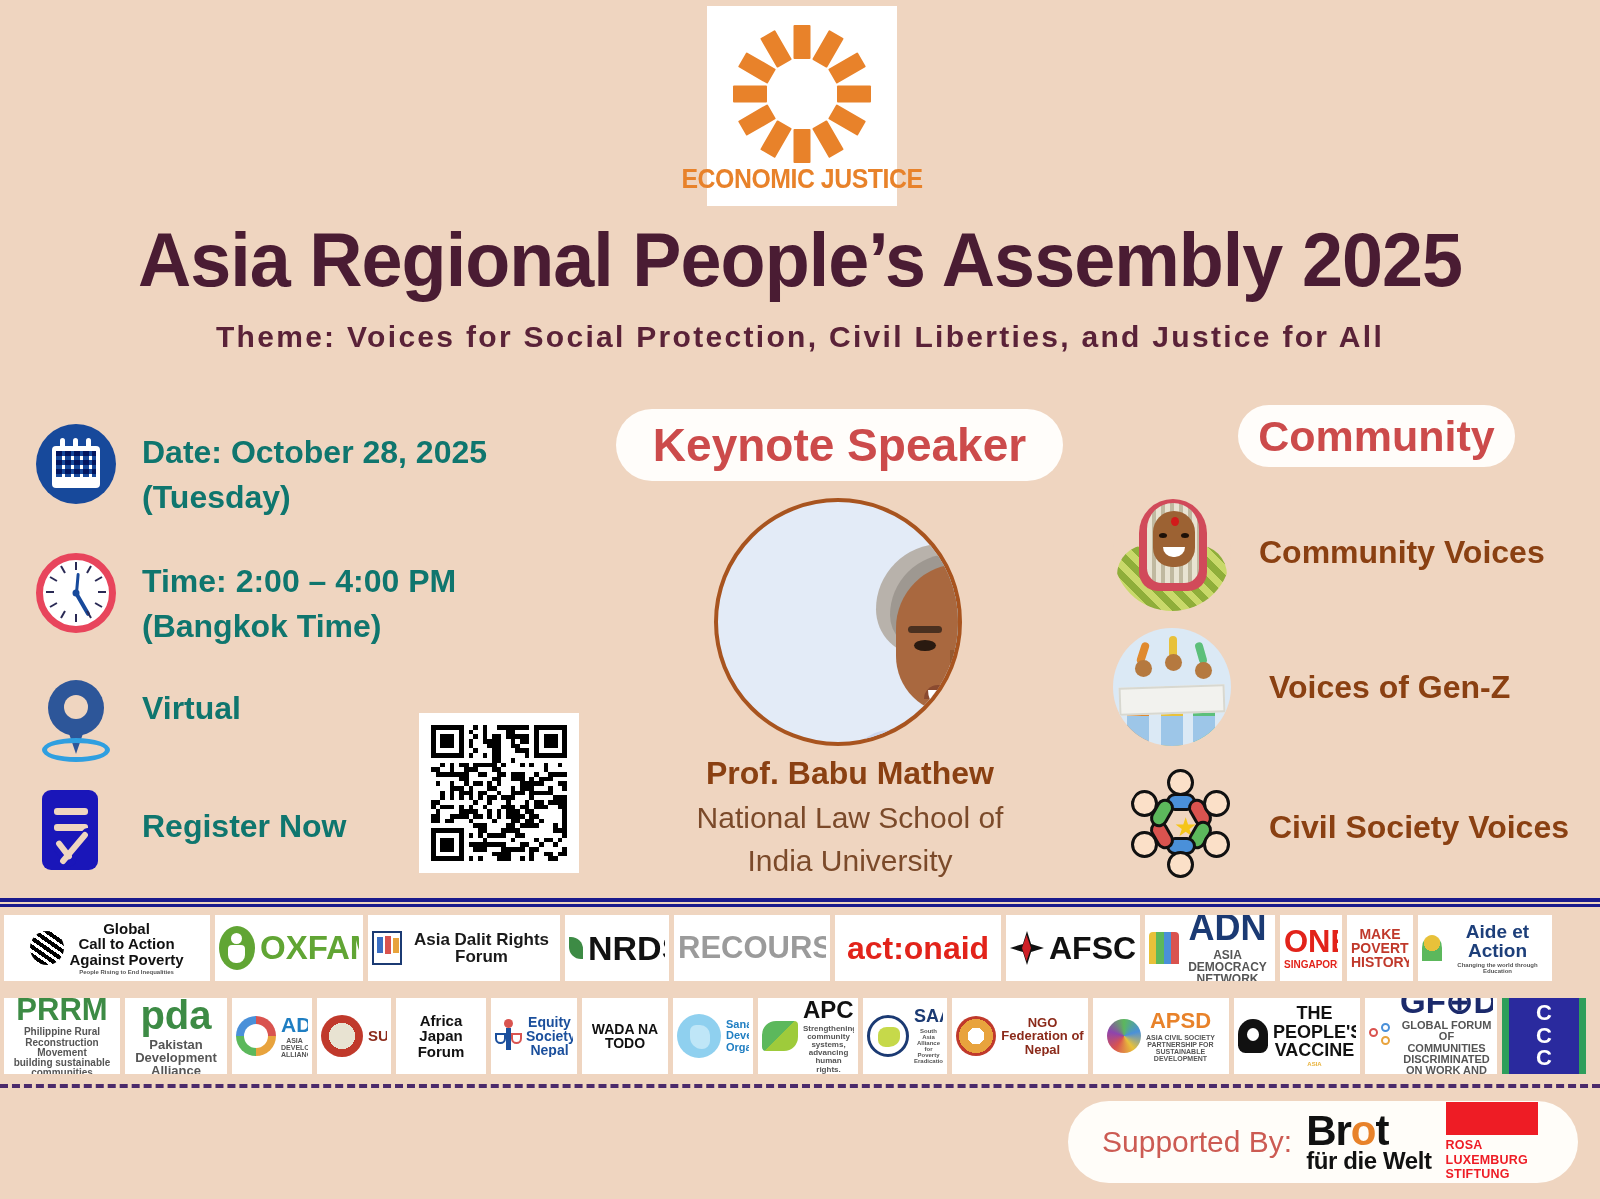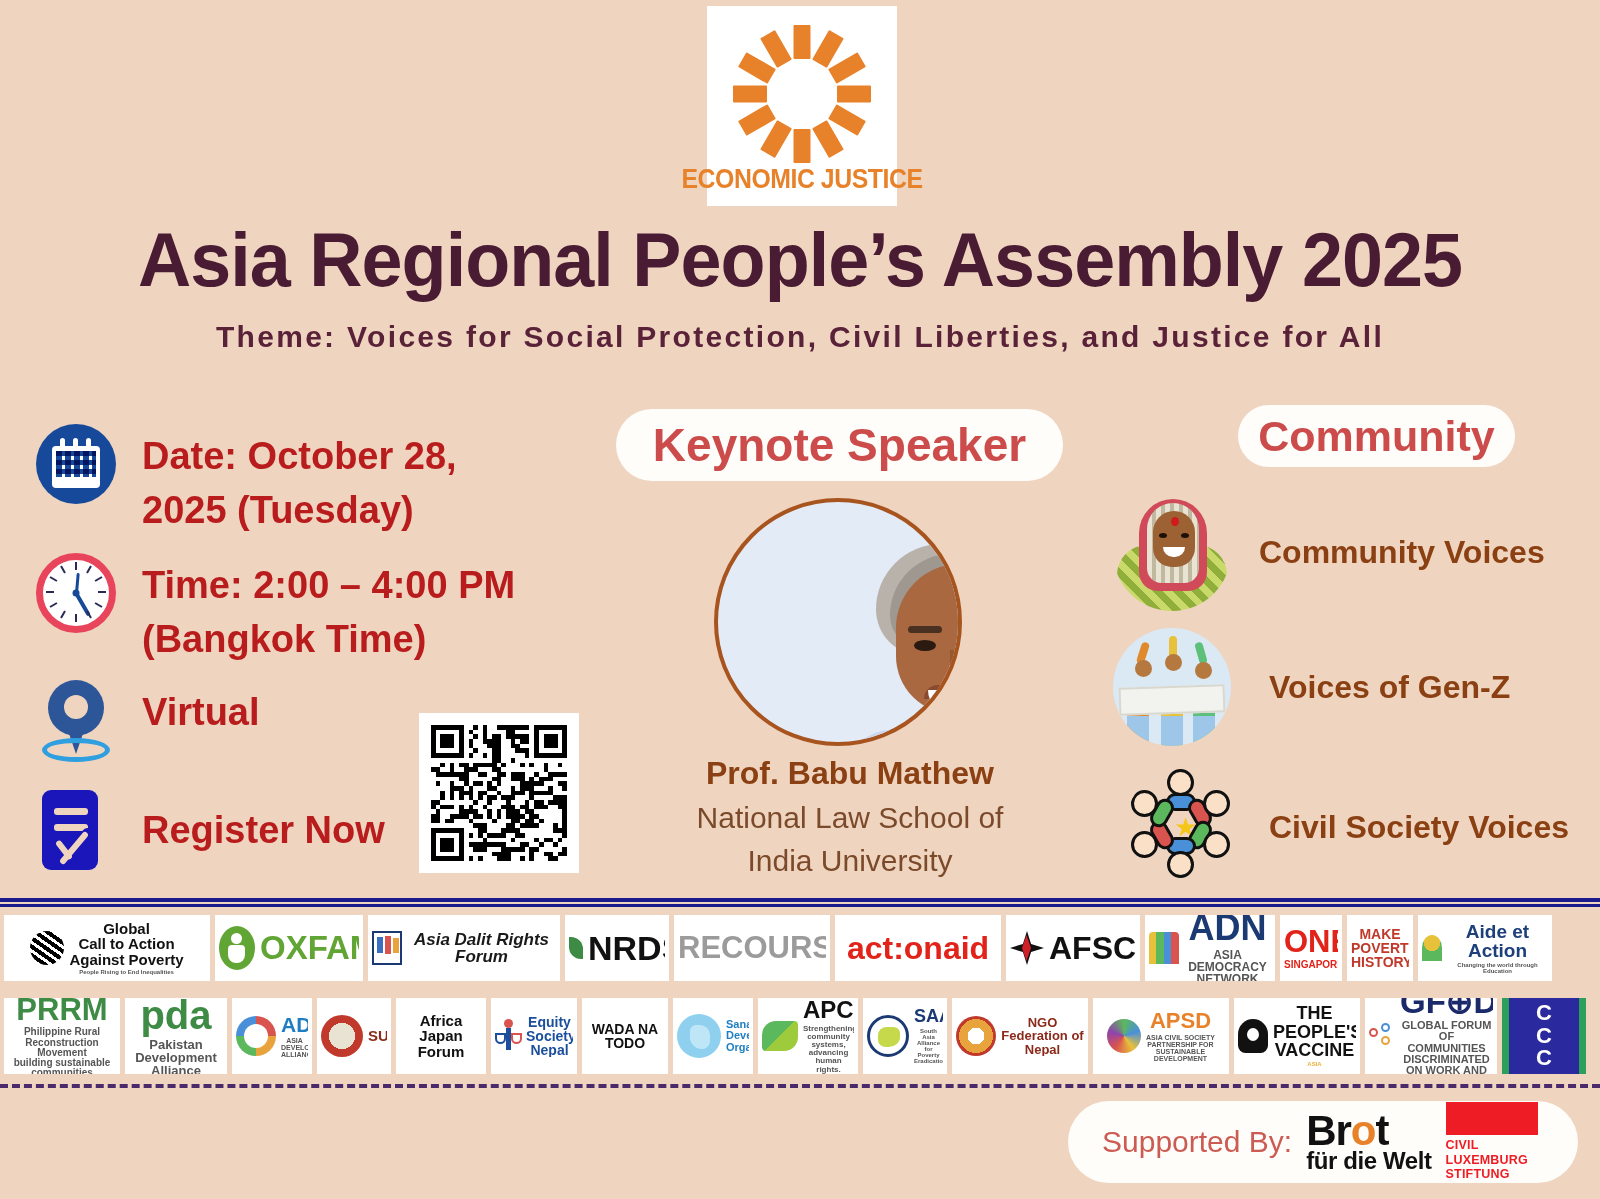--- a/index.html
+++ b/index.html
@@ -41,21 +41,21 @@
   .theme {
     position:absolute; left:0; right:0; top:320px; text-align:center;
     font-family:"Liberation Sans Narrow","Liberation Sans",sans-serif;
     font-weight:bold; font-size:30px; color:#5a2238;
     letter-spacing:2.3px;
   }
 
   
   .info-row { position:absolute; display:flex; align-items:flex-start; }
   .info-text {
-    font-weight:bold; font-size:38px; color:#b91c1c; line-height:1.42;
+    font-weight:bold; font-size:32px; color:#0f766e; line-height:1.42;
     margin-left:26px; padding-top:6px;
   }
   .ic { position:relative; flex:0 0 auto; }
 
   
   .cal-ic { width:80px; height:80px; border-radius:50%; background:#17499b; position:relative; }
   .cal-body { position:absolute; left:16px; top:22px; width:48px; height:42px; background:#fff; border-radius:4px; }
   .cal-body::before {
     content:""; position:absolute; left:4px; top:5px; width:40px; height:26px;
     background:
@@ -1259,21 +1259,21 @@
         </div>
       </div>
       <div class="logo-card" style="width: 192px; height: 66px;">
         <div style="display: flex; align-items: center; justify-content: center; gap: 5px; width: 100%; padding: 2px 4px;">
           <div style="flex: 0 0 auto; width: 30px; height: 34px; border: 2px solid rgb(27, 58, 115); position: relative; background: rgb(255, 255, 255);">
             <div style="position:absolute;left:3px;top:4px;width:6px;height:16px;background:#3b6fc4"></div>
             <div style="position:absolute;left:11px;top:3px;width:6px;height:18px;background:#d9534f"></div>
             <div style="position:absolute;left:19px;top:5px;width:6px;height:15px;background:#e8a33d"></div>
           </div>
           <div style="display: flex; flex-direction: column; justify-content: center; overflow: hidden;">
-            <div class="logo-txt" style="color: rgb(26, 26, 26); font-size: 17px; text-align: center; font-style: italic;">Asia Dalit Rights Forum</div>
+            <div class="logo-txt" style="color: rgb(26, 26, 26); font-size: 17px; text-align: center;">Asia Dalit Rights Forum</div>
           </div>
         </div>
       </div>
       <div class="logo-card" style="width: 104px; height: 66px;">
         <div style="display: flex; align-items: center; justify-content: center; gap: 5px; width: 100%; padding: 2px 4px;">
           <div style="flex: 0 0 auto; width: 14px; height: 22px; background: rgb(61, 139, 69); border-radius: 0px 12px;"></div>
           <div style="display: flex; flex-direction: column; justify-content: center; overflow: hidden;">
             <div class="logo-txt" style="color: rgb(17, 17, 17); font-size: 34px; text-align: center;">NRDS</div>
           </div>
         </div>
@@ -1496,20 +1496,20 @@
 
   <div class="supported">
     <div class="sup-label">Supported By:</div>
     <div class="brot">
       <div class="brot-top"><span>Br</span><span class="brot-o">o</span><span>t</span></div>
       <div class="brot-bot">für die Welt</div>
     </div>
     <div class="rls">
       <div class="rls-bar"></div>
       <div class="rls-txt" id="rls-text">
-          <div>CIVIL</div>
+          <div>ROSA</div>
           <div>LUXEMBURG</div>
           <div>STIFTUNG</div>
         </div>
     </div>
   </div>
 
 </div>
 
 </body></html>

